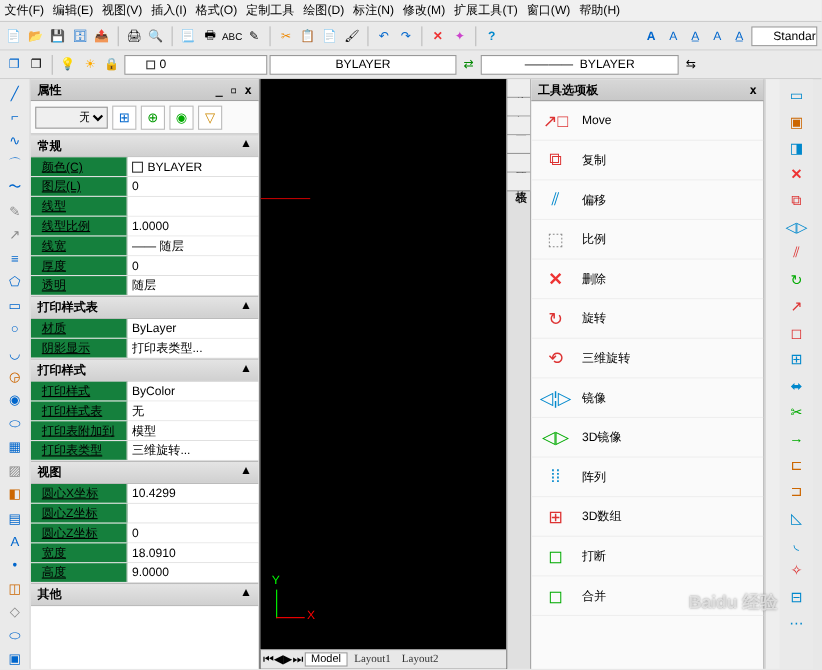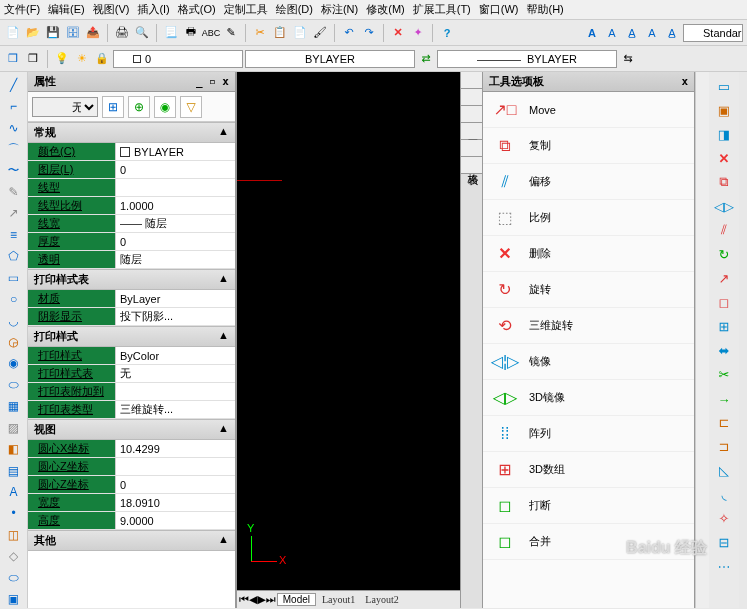--- a/index.html
+++ b/index.html
@@ -227,36 +227,37 @@
       <div class="sect">
           <span>打印样式表</span>
           <span>▲</span>
         </div>
       <div class="prow">
           <span class="k">材质</span>
           <span class="v">ByLayer</span>
         </div>
       <div class="prow">
           <span class="k">阴影显示</span>
-          <span class="v">投下阴影...</span>
+          <span class="v">打印表类型...</span>
         </div>
       <div class="sect">
           <span>打印样式</span>
           <span>▲</span>
         </div>
       <div class="prow">
           <span class="k">打印样式</span>
           <span class="v">ByColor</span>
         </div>
       <div class="prow">
           <span class="k">打印样式表</span>
           <span class="v">无</span>
         </div>
       <div class="prow">
           <span class="k">打印表附加到</span>
+          <span class="v">模型</span>
         </div>
       <div class="prow">
           <span class="k">打印表类型</span>
           <span class="v">三维旋转...</span>
         </div>
       <div class="sect">
           <span>视图</span>
           <span>▲</span>
         </div>
       <div class="prow">

